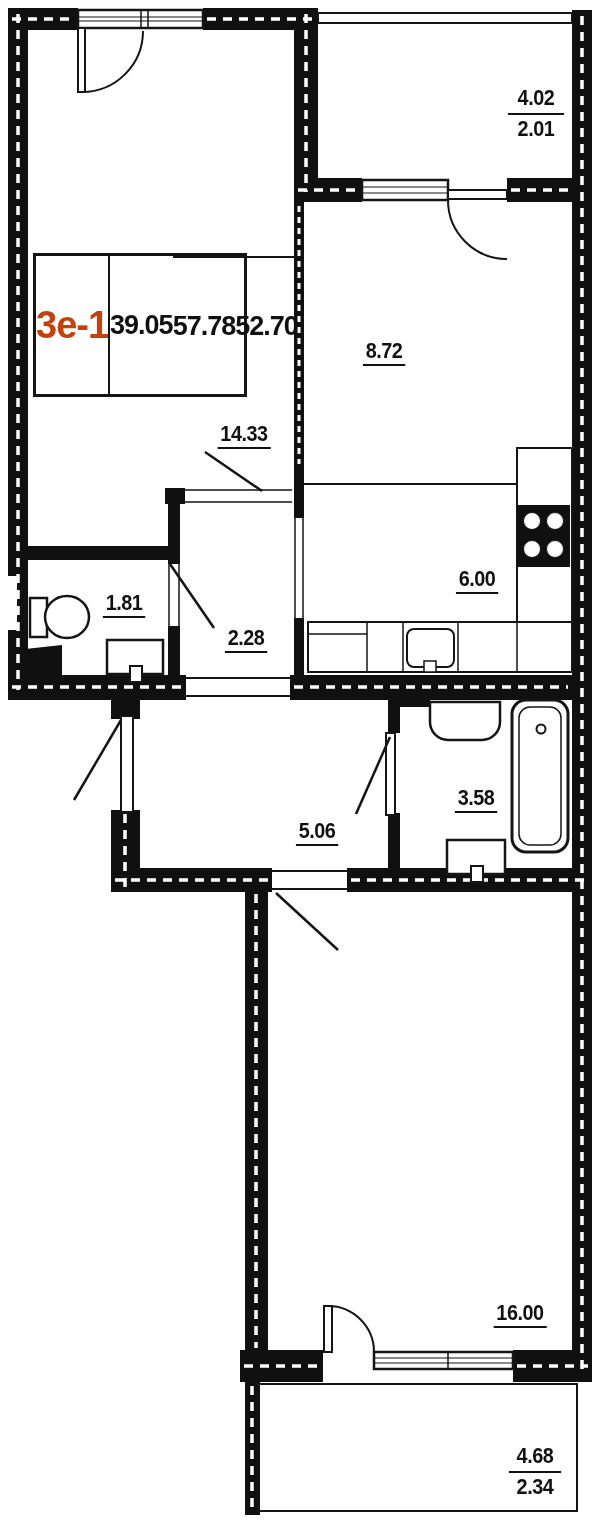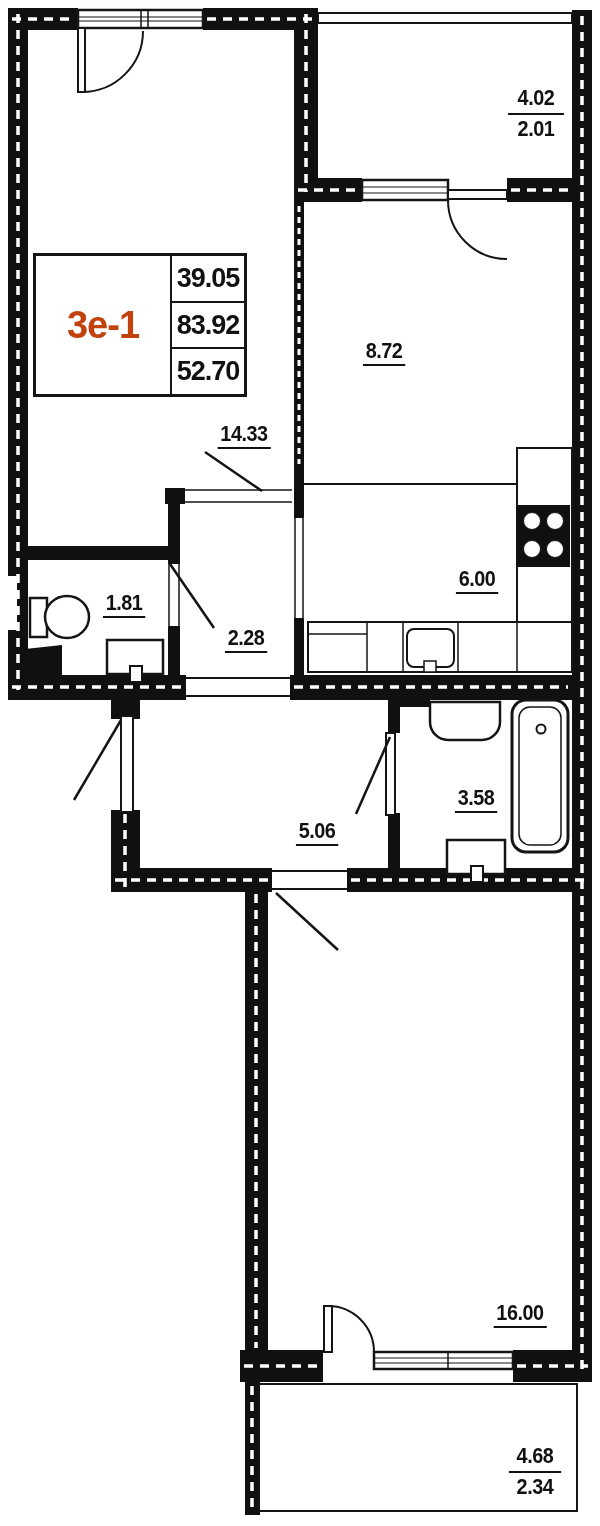--- a/index.html
+++ b/index.html
@@ -10,21 +10,21 @@
           color:#111;border-bottom:2.2px solid #111;padding:0 3px 2px;
           transform:translateX(-50%) scaleX(.9);white-space:nowrap}
   .frac{position:absolute;text-align:center;font:600 22px/1.12 "Liberation Sans",sans-serif;
         letter-spacing:-.5px;color:#111;transform:scaleX(.9)}
   .frac .ft{border-bottom:2.2px solid #111;padding:0 3px 2px}
   .frac .fb{padding-top:2px}
   .card{position:absolute;left:33px;top:253px;width:214px;height:144px;border:3px solid #151515;
         display:flex;background:#fff;box-sizing:border-box}
   .card-left{width:134px;display:flex;align-items:center;justify-content:center;
              font:600 38px "Liberation Sans",sans-serif;letter-spacing:-1px;color:#c2410c}
-  .card-right{flex:1;border-left:2.5px solid #151515;display:flex;flex-direction:column}
+  .card-right{flex:1;border-left:2.5px solid #151515;display:flex;flex-direction:row}
   .card-cell{flex:1;display:flex;align-items:center;justify-content:center;
              font:600 27px "Liberation Sans",sans-serif;letter-spacing:-1px;color:#111}
   .card-cell + .card-cell{border-top:2.5px solid #151515}
 </style>
 </head>
 <body>
 
 <div id="plan">
 
 <svg width="600" height="1526" viewBox="0 0 600 1526">
@@ -185,18 +185,18 @@
 
 <div class="frac" style="left:506px;top:1444px;width:58px">
   <div class="ft">4.68</div>
   <div class="fb">2.34</div>
 </div>
 
 <div class="card">
   <div class="card-left">3е-1</div>
   <div class="card-right">
     <div class="card-cell">39.05</div>
-    <div class="card-cell">83.92</div>
+    <div class="card-cell">57.78</div>
     <div class="card-cell">52.70</div>
   </div>
 </div>
 
 </div>
 
 </body></html>

